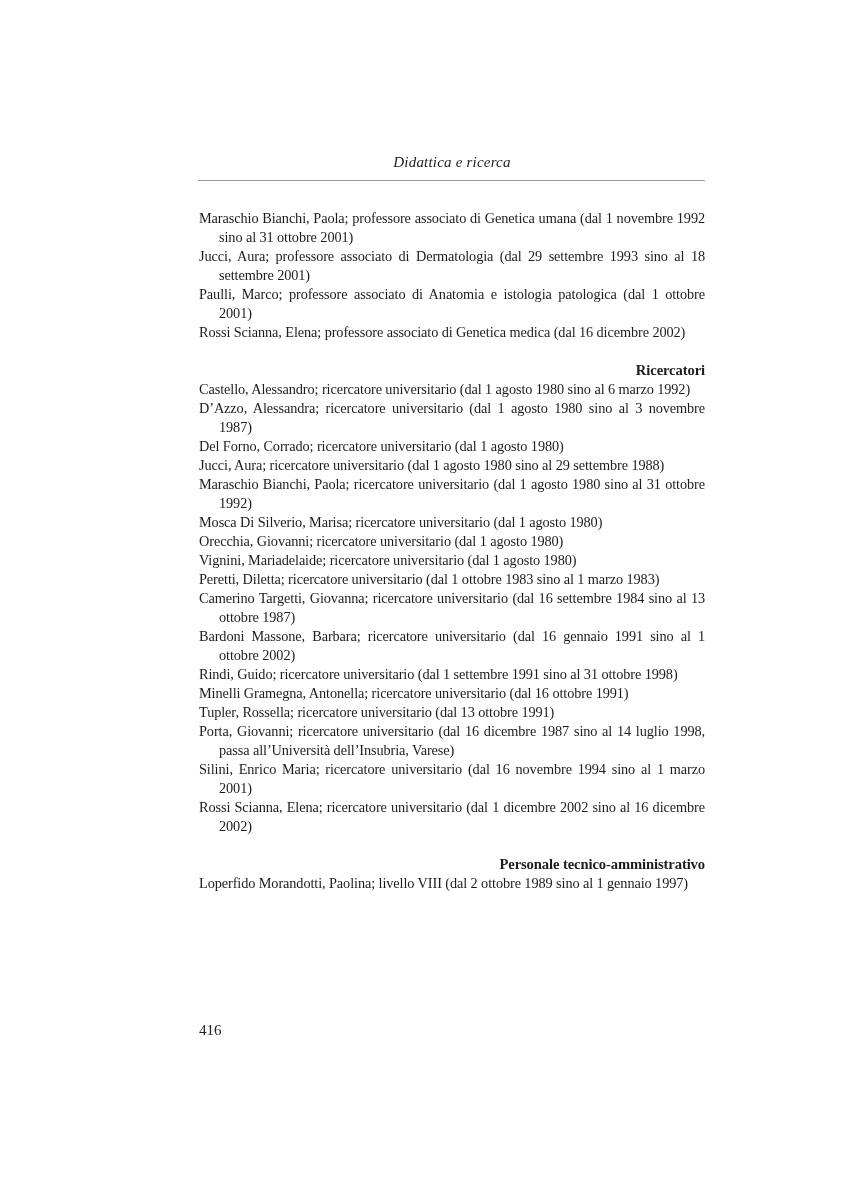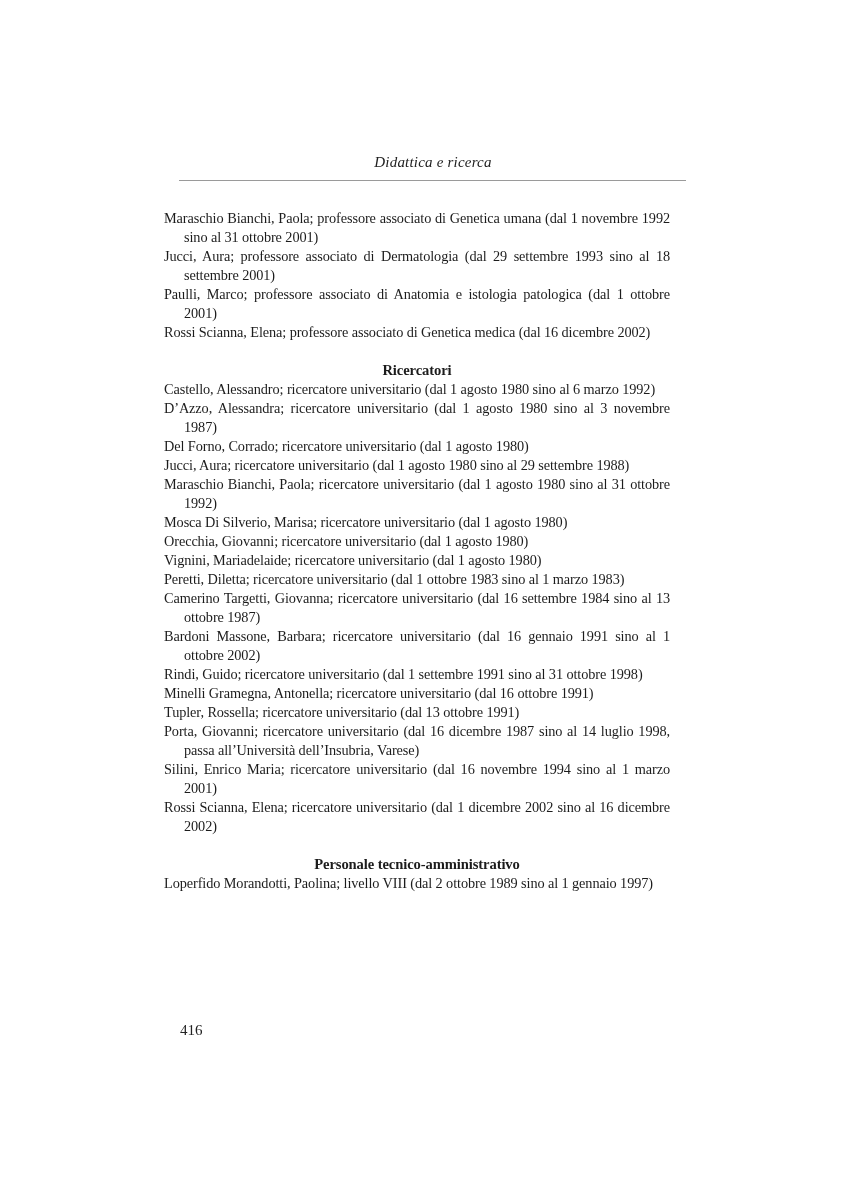--- a/index.html
+++ b/index.html
@@ -9,20 +9,21 @@
     background: #ffffff;
   }
   .page {
     position: relative;
     width: 696px;
     height: 1200px;
     background: #ffffff;
     font-family: "Liberation Serif", serif;
     color: #1c1c1c;
     overflow: hidden;
+    margin-left: 19px;
   }
   .running-head {
     position: absolute;
     top: 154px;
     left: 180px;
     width: 506px;
     text-align: center;
     font-style: italic;
     font-size: 15px;
     letter-spacing: 0.2px;
@@ -33,38 +34,38 @@
     top: 180px;
     left: 179px;
     width: 507px;
     border: none;
     border-top: 1px solid #9a9a9a;
     margin: 0;
   }
   .content {
     position: absolute;
     top: 209px;
-    left: 164px;
+    left: 180px;
     width: 506px;
     font-size: 14.3px;
     line-height: 19px;
     letter-spacing: -0.1px;
     text-align: justify;
   }
   .entry {
     margin: 0;
     padding-left: 20px;
     text-indent: -20px;
   }
   .section-heading {
     margin: 19px 0 0 0;
     font-size: 14.6px;
     line-height: 19px;
     font-weight: bold;
-    text-align: center;
+    text-align: right;
   }
   .page-number {
     position: absolute;
     top: 1022px;
     left: 180px;
     width: 506px;
     text-align: left;
     font-size: 15px;
     color: #222;
   }

